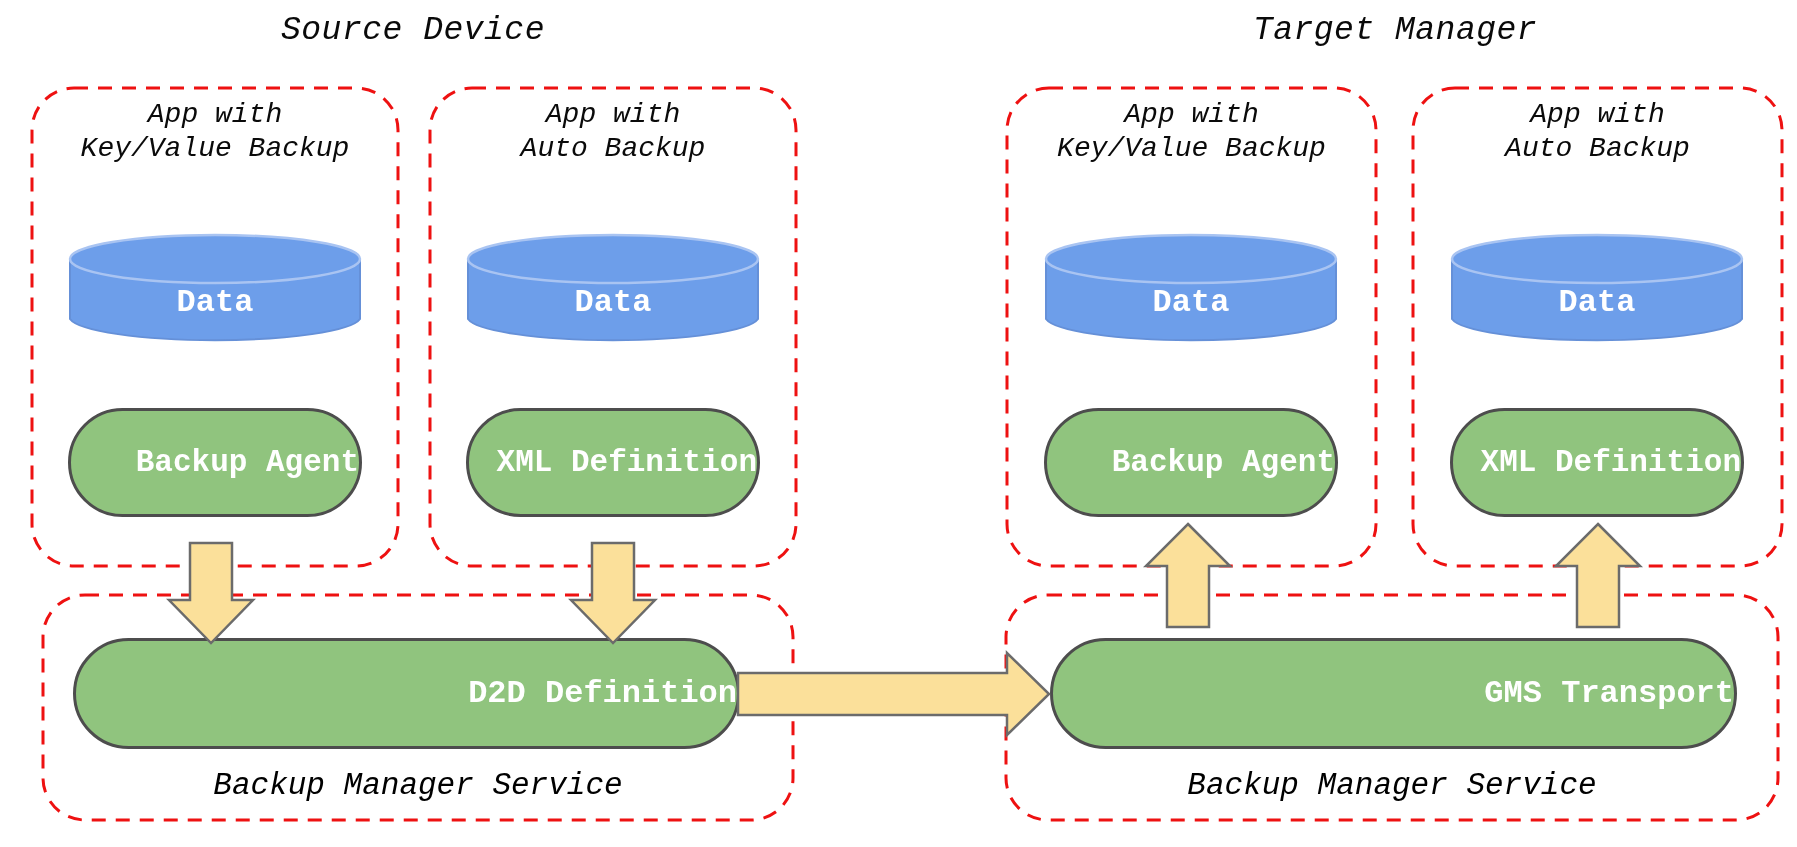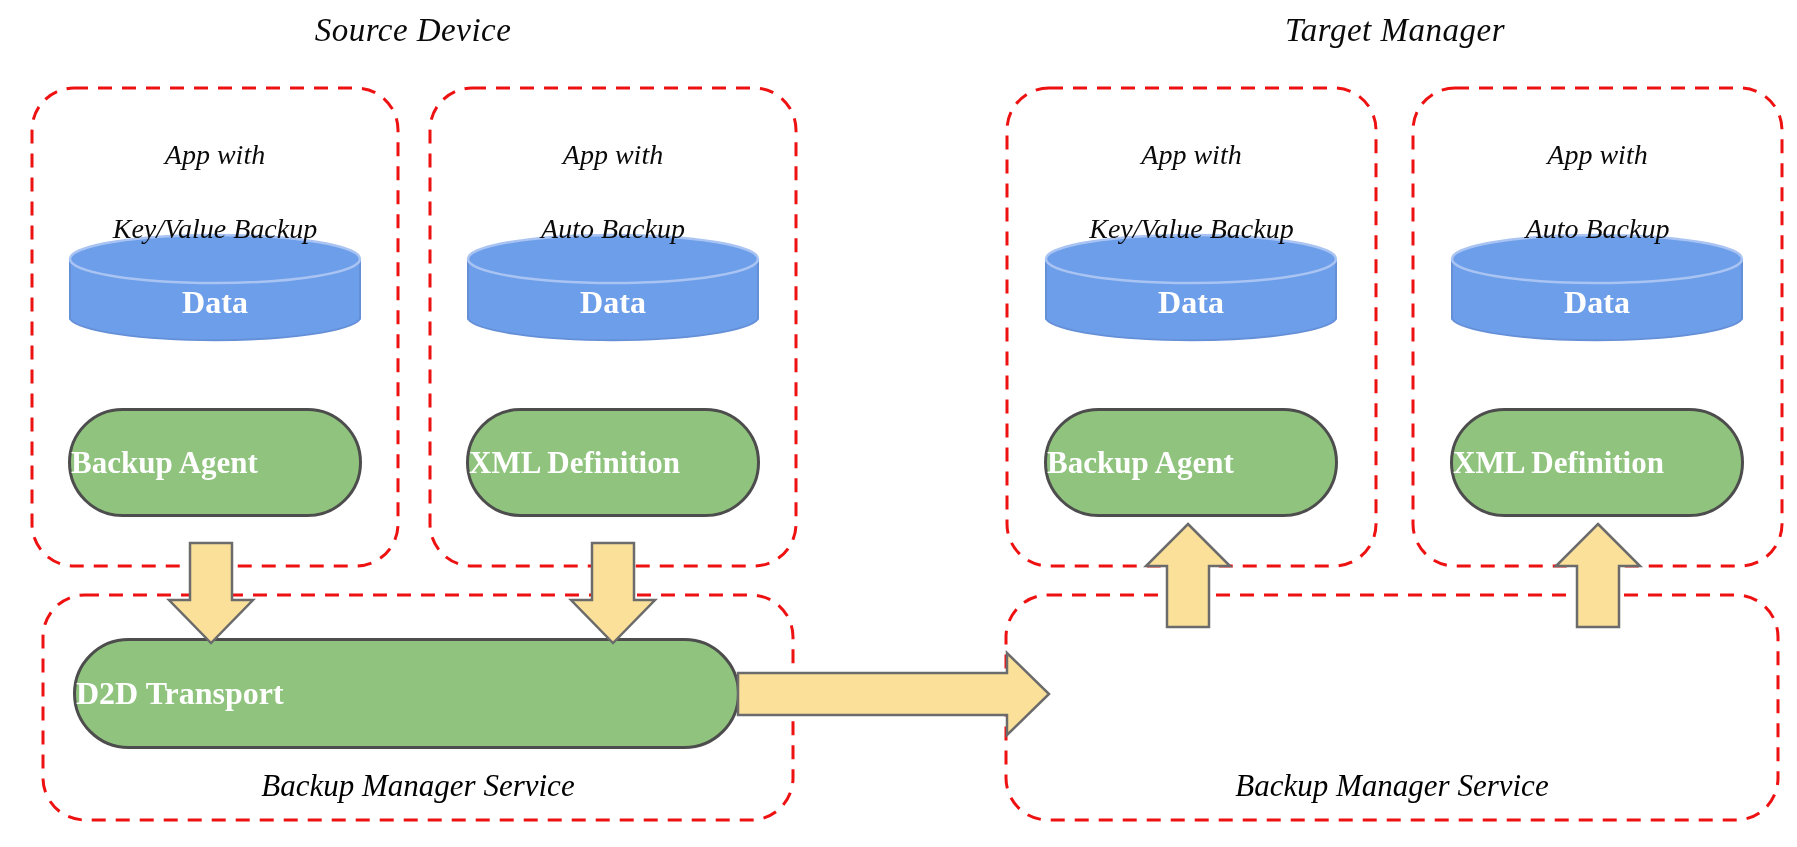--- a/index.html
+++ b/index.html
@@ -1,36 +1,36 @@
 <!DOCTYPE html>
 <html style="--c-canvas-bg: #ffffff; --c-box-dash: #ee1111; --c-cylinder-fill: #6d9eea; --c-cylinder-edge: #6590d8; --c-cylinder-rim: #a9c4f2; --c-pill-fill: #90c47e; --c-pill-stroke: #4d4d4d; --c-arrow-fill: #fbe09a; --c-arrow-stroke: #6b6b6b; --c-shape-text: #ffffff;"><head>
 <meta charset="utf-8">
 <style>
   html,body{margin:0;padding:0;background:#fff;}
   #canvas{
     position:relative;width:1797px;height:828px;overflow:hidden;
     background:var(--c-canvas-bg,#fff);
-    font-family:Liberation Serif, serif;
+    font-family:Liberation Mono, monospace;
   }
   .layer{position:absolute;left:0;top:0;width:1797px;height:847px;}
   .abs{position:absolute;}
   .device-title{
     font-style:italic;font-size:33px;color:#0a0a0a;text-align:center;
     width:600px;letter-spacing:0.5px;
   }
   .app-label{
     font-style:italic;font-size:28px;line-height:34px;color:#0a0a0a;
     text-align:center;
   }
-  .app-label span{display:block;margin-top:40px;}
+  .app-label span{display:block;}
   .pill{
     position:absolute;border-radius:56px;
     background:var(--c-pill-fill,#90c47e);
     border:3px solid var(--c-pill-stroke,#4d4d4d);
-    display:flex;align-items:center;justify-content:flex-start;
+    display:flex;align-items:center;justify-content:flex-end;
     box-sizing:border-box;
   }
   .shape-label{
     font-weight:bold;font-size:31px;color:var(--c-shape-text,#fff);
     text-align:center;white-space:nowrap;
   }
   .data-label{
     position:absolute;display:flex;align-items:center;justify-content:center;
     box-sizing:border-box;padding-top:26px;
   }
@@ -104,21 +104,24 @@
     <span class="shape-label">XML Definition</span>
   </div>
   <div class="pill" style="left:1044px;top:408px;width:294px;height:109px">
     <span class="shape-label">Backup Agent</span>
   </div>
   <div class="pill" style="left:1450px;top:408px;width:294px;height:109px">
     <span class="shape-label">XML Definition</span>
   </div>
 
   <div class="pill" style="left:73px;top:638px;width:667px;height:111px">
-    <span class="shape-label" style="font-size:32px">D2D Transport</span>
+    <span class="shape-label" style="font-size:32px">D2D Definition</span>
+  </div>
+  <div class="pill" style="left:1050px;top:638px;width:687px;height:111px">
+    <span class="shape-label" style="font-size:32px">GMS Transport</span>
   </div>
 
   <div class="abs caption" style="left:43px;top:768px;width:750px">Backup Manager Service</div>
   <div class="abs caption" style="left:1006px;top:768px;width:772px">Backup Manager Service</div>
 
   <svg class="layer" width="1797" height="847" viewBox="0 0 1797 847" fill="var(--c-arrow-fill)" stroke="var(--c-arrow-stroke)" stroke-width="2.5" stroke-linejoin="miter">
     <polygon points="190,543 232,543 232,600 253,600 211,643 169,600 190,600"></polygon>
     <polygon points="592,543 634,543 634,600 655,600 613,643 571,600 592,600"></polygon>
     <polygon points="738,673 1007,673 1007,653 1049,694 1007,735 1007,715 738,715"></polygon>
     <polygon points="1188,524 1230,566 1209,566 1209,627 1167,627 1167,566 1146,566"></polygon>

